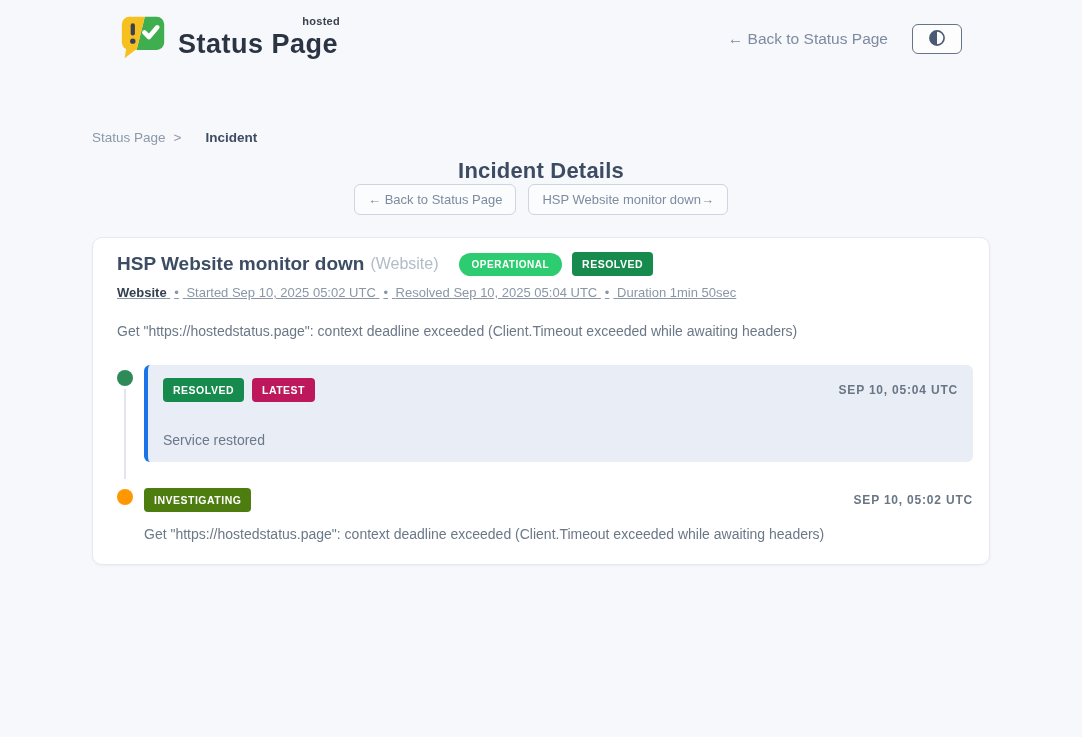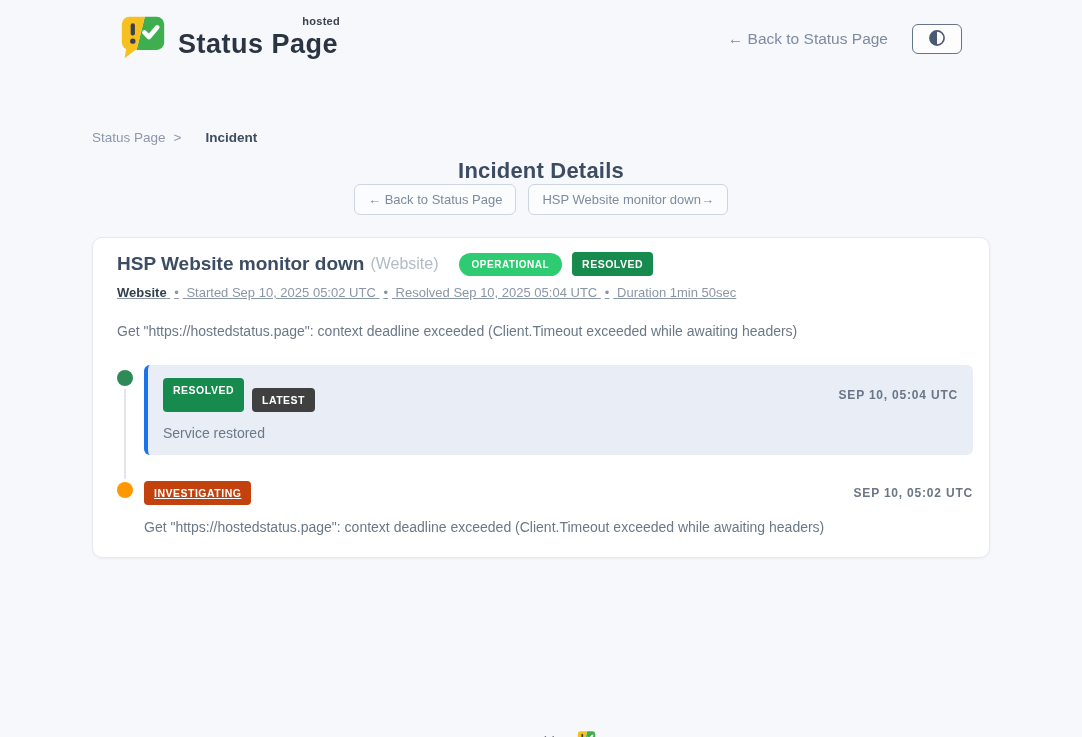--- a/index.html
+++ b/index.html
@@ -148,29 +148,29 @@
   .tl-badge {
     display: inline-block;
     color: #fff;
     font-weight: 700;
     font-size: 10.5px;
     letter-spacing: 0.5px;
     border-radius: 4px;
     padding: 6px 10px;
   }
   .tl-badge-resolved { background: #178a4d; }
-  .tl-badge-latest { background: #404040; margin-top: 10px; }
-  .tl-badge-investigating { background: #c2410c; text-decoration: underline; }
+  .tl-badge-latest { background: #be185d; }
+  .tl-badge-investigating { background: #4d7c0f; }
   .entry-timestamp {
     font-size: 12px;
     font-weight: 700;
     color: #6a7686;
     letter-spacing: 0.8px;
   }
-  .entry-message { margin-top: 13px; font-size: 14px; color: #6b7888; }
+  .entry-message { margin-top: 30px; font-size: 14px; color: #6b7888; }
   .entry-plain .entry-message { margin-top: 14px; }
 
   
   .footer { margin-top: 172px; text-align: center; }
   .powered-row {
     display: inline-flex;
     align-items: center;
     gap: 9px;
     font-size: 15.5px;
     color: #6b7a8d;

